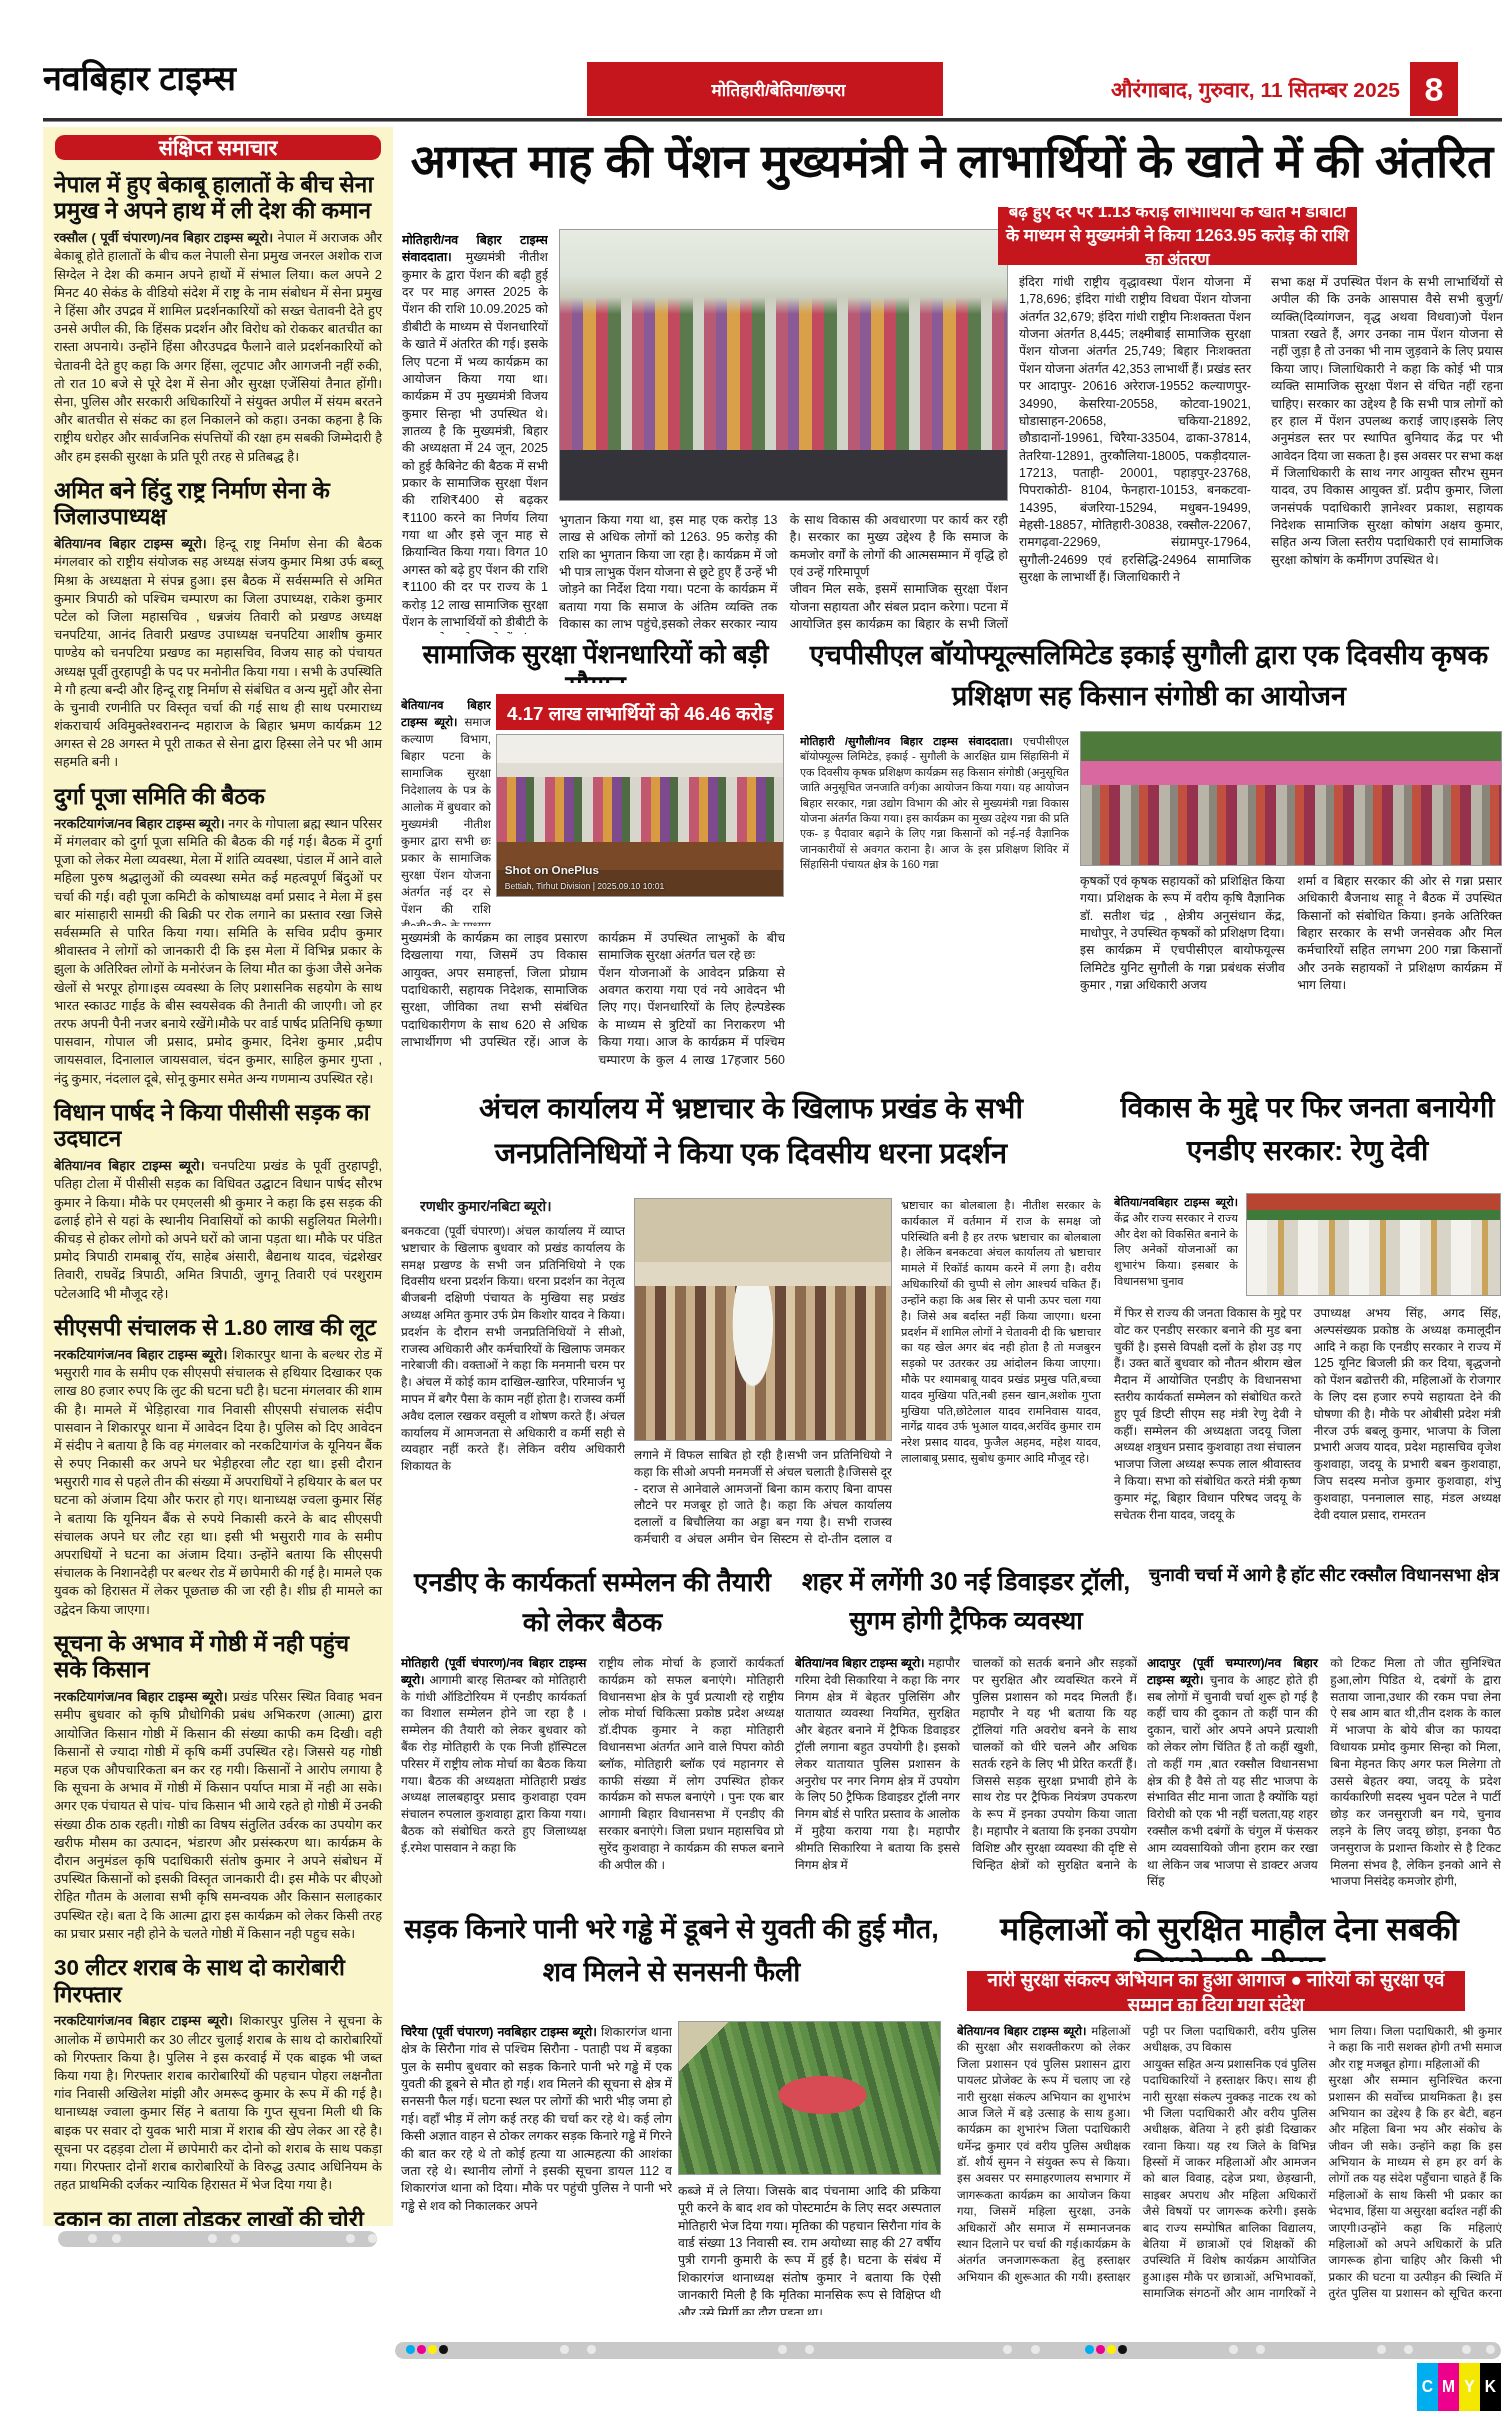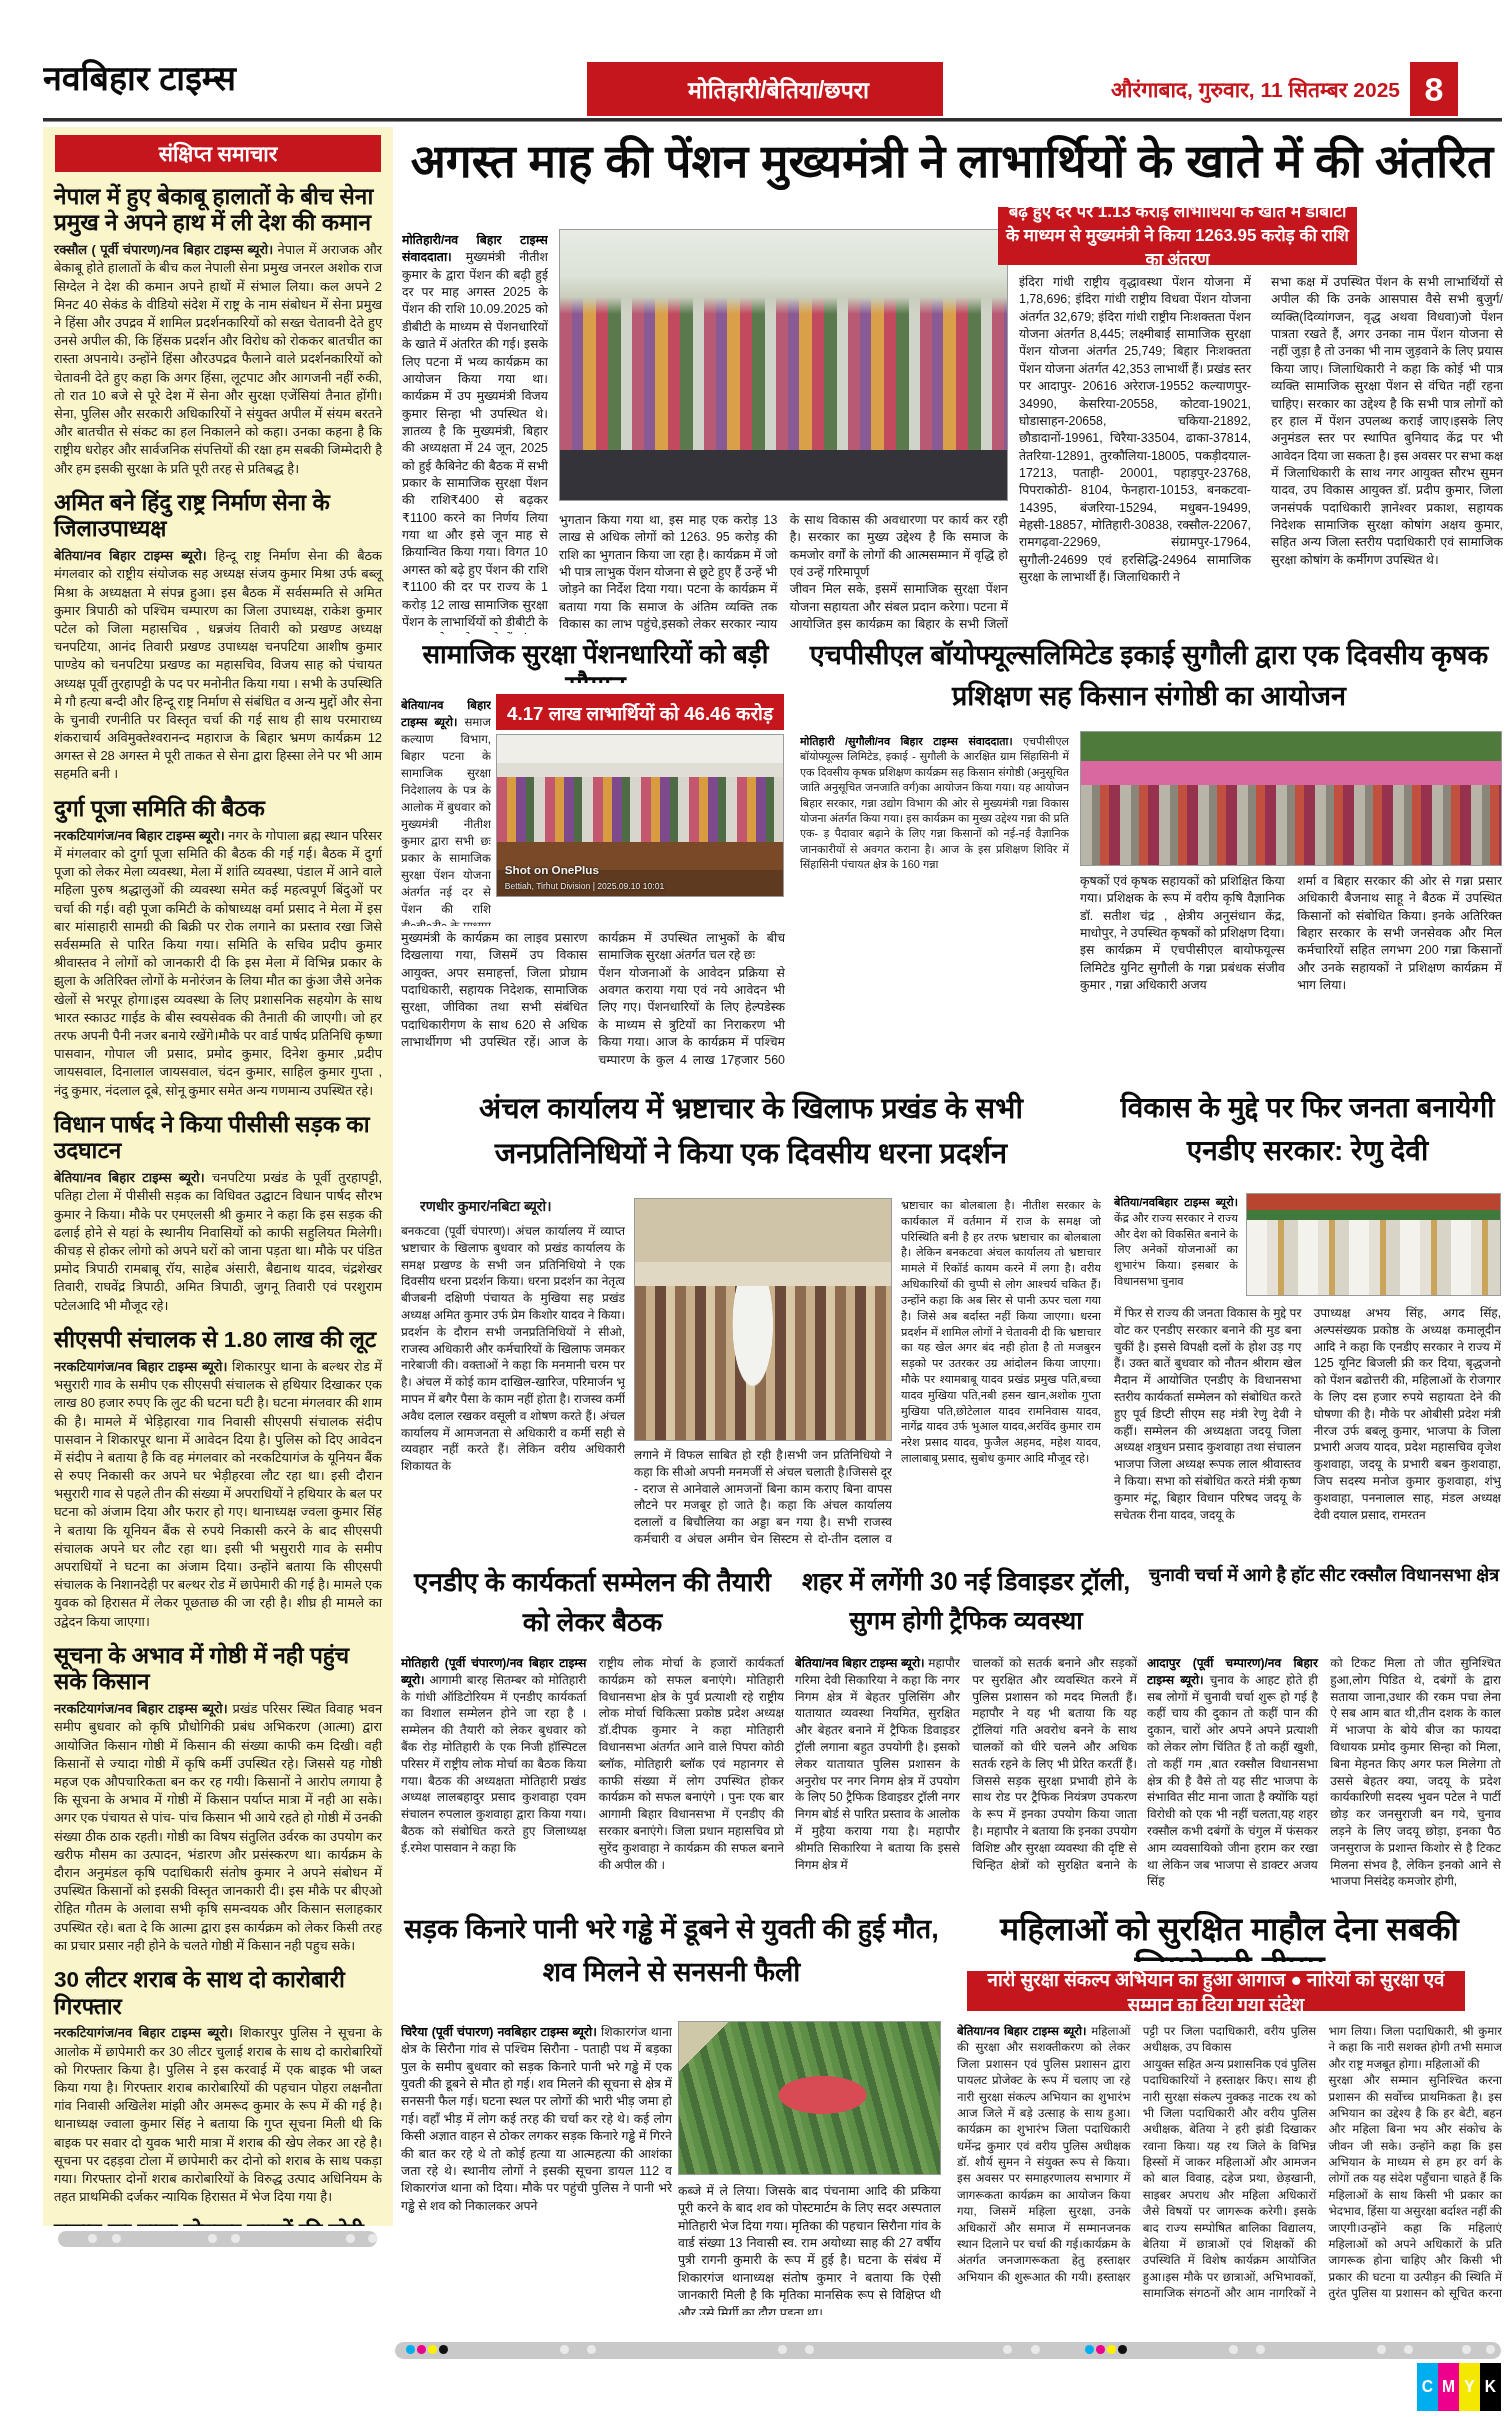--- a/index.html
+++ b/index.html
@@ -24,27 +24,27 @@
   .cmyk span{display:inline-block;width:21px;height:48px;line-height:48px;text-align:center;color:#fff;font-weight:800;font-size:15.6px;}
   .wm1{position:absolute;left:7.8px;bottom:20px;color:#f2f2f2;font-size:11.7px;font-weight:700;text-shadow:0 0 2.3px #000;}
   .wm2{position:absolute;left:7.8px;bottom:4.7px;color:#e9e9e9;font-size:8.6px;text-shadow:0 0 2.3px #000;}
 </style>
 </head>
 <body>
 
 <div class="page">
 
   <div class="a" style="left:43px;top:54px;width:335px;height:48px;font-size:34px;font-weight:900;color:#0a0a0a;">नवबिहार टाइम्स</div>
-  <div class="a redbox" style="left:587px;top:62px;width:356px;height:54px;font-size:23px;padding-left:27px;">मोतिहारी/बेतिया/छपरा</div>
+  <div class="a redbox" style="left:587px;top:62px;width:356px;height:54px;font-size:17px;padding-left:27px;">मोतिहारी/बेतिया/छपरा</div>
   <div class="a" style="left:1058px;top:75px;width:342px;height:31px;font-size:21px;font-weight:800;color:#c4161c;text-align:right;">औरंगाबाद, गुरुवार, 11 सितम्बर 2025</div>
   <div class="a redbox" style="left:1410px;top:62px;width:48px;height:54px;font-size:34px;">8</div>
   <div class="a rule" style="left:43px;top:118px;width:1459px;"></div>
 
   <div class="a sidebar" style="left:43px;top:127px;width:350px;height:2099px;">
-    <div class="redbox" style="height:37px;font-size:21px;margin:1.6px 3.1px 3.1px 3.1px;">संक्षिप्त समाचार</div>
+    <div class="redbox" style="height:25px;font-size:21px;margin:1.6px 3.1px 3.1px 3.1px;border-radius:9px;">संक्षिप्त समाचार</div>
 
     <div class="sb-art">
       <h3>नेपाल में हुए बेकाबू हालातों के बीच सेना प्रमुख ने अपने हाथ में ली देश की कमान</h3>
       <p><b>रक्सौल ( पूर्वी चंपारण)/नव बिहार टाइम्स ब्यूरो।</b> <span>नेपाल में अराजक और बेकाबू होते हालातों के बीच कल नेपाली सेना प्रमुख जनरल अशोक राज सिग्देल ने देश की कमान अपने हाथों में संभाल लिया। कल अपने 2 मिनट 40 सेकंड के वीडियो संदेश में राष्ट्र के नाम संबोधन में सेना प्रमुख ने हिंसा और उपद्रव में शामिल प्रदर्शनकारियों को सख्त चेतावनी देते हुए उनसे अपील की, कि हिंसक प्रदर्शन और विरोध को रोककर बातचीत का रास्ता अपनाये। उन्होंने हिंसा औरउपद्रव फैलाने वाले प्रदर्शनकारियों को चेतावनी देते हुए कहा कि अगर हिंसा, लूटपाट और आगजनी नहीं रुकी, तो रात 10 बजे से पूरे देश में सेना और सुरक्षा एजेंसियां तैनात होंगी। सेना, पुलिस और सरकारी अधिकारियों ने संयुक्त अपील में संयम बरतने और बातचीत से संकट का हल निकालने को कहा। उनका कहना है कि राष्ट्रीय धरोहर और सार्वजनिक संपत्तियों की रक्षा हम सबकी जिम्मेदारी है और हम इसकी सुरक्षा के प्रति पूरी तरह से प्रतिबद्ध है।</span></p>
     </div>
     <div class="sb-art">
       <h3>अमित बने हिंदु राष्ट्र निर्माण सेना के जिलाउपाध्यक्ष</h3>
       <p><b>बेतिया/नव बिहार टाइम्स ब्यूरो।</b> <span>हिन्दू राष्ट्र निर्माण सेना की बैठक मंगलवार को राष्ट्रीय संयोजक सह अध्यक्ष संजय कुमार मिश्रा उर्फ बब्लू मिश्रा के अध्यक्षता मे संपन्न हुआ। इस बैठक में सर्वसम्मति से अमित कुमार त्रिपाठी को पश्चिम चम्पारण का जिला उपाध्यक्ष, राकेश कुमार पटेल को जिला महासचिव , धन्नजंय तिवारी को प्रखण्ड अध्यक्ष चनपटिया, आनंद तिवारी प्रखण्ड उपाध्यक्ष चनपटिया आशीष कुमार पाण्डेय को चनपटिया प्रखण्ड का महासचिव, विजय साह को पंचायत अध्यक्ष पूर्वी तुरहापट्टी के पद पर मनोनीत किया गया । सभी के उपस्थिति मे गौ हत्या बन्दी और हिन्दू राष्ट्र निर्माण से संबंधित व अन्य मुद्दों और सेना के चुनावी रणनीति पर विस्तृत चर्चा की गई साथ ही साथ परमाराध्य शंकराचार्य अविमुक्तेश्वरानन्द महाराज के बिहार भ्रमण कार्यक्रम 12 अगस्त से 28 अगस्त मे पूरी ताकत से सेना द्वारा हिस्सा लेने पर भी आम सहमति बनी ।</span></p>
     </div>
     <div class="sb-art">

